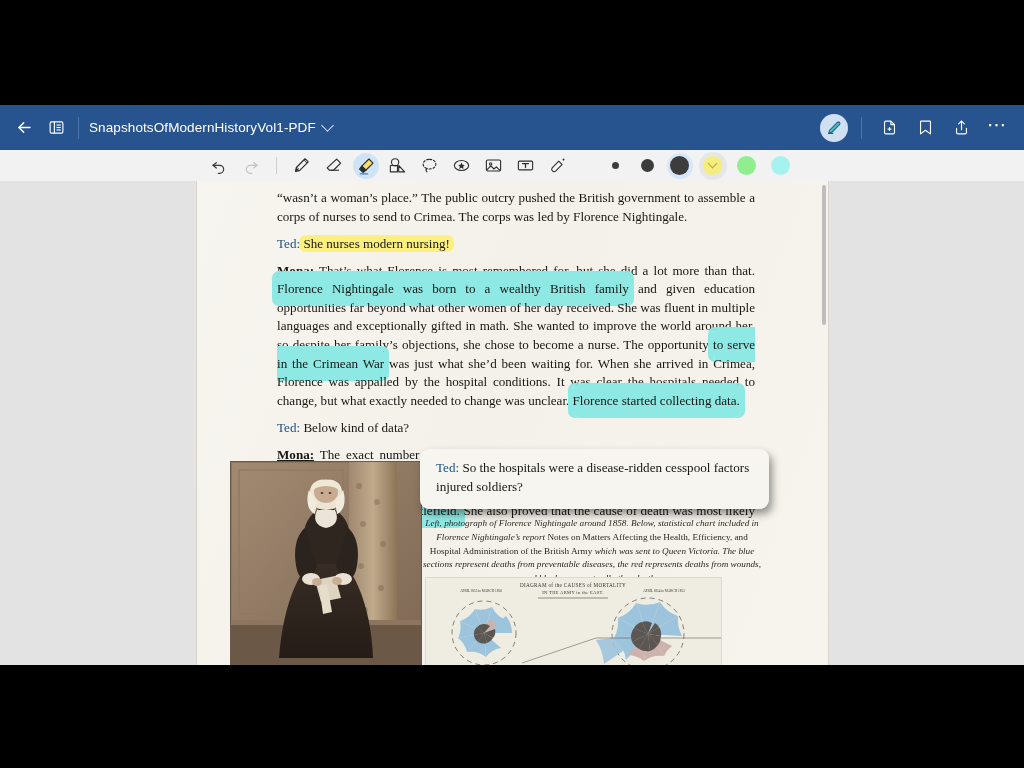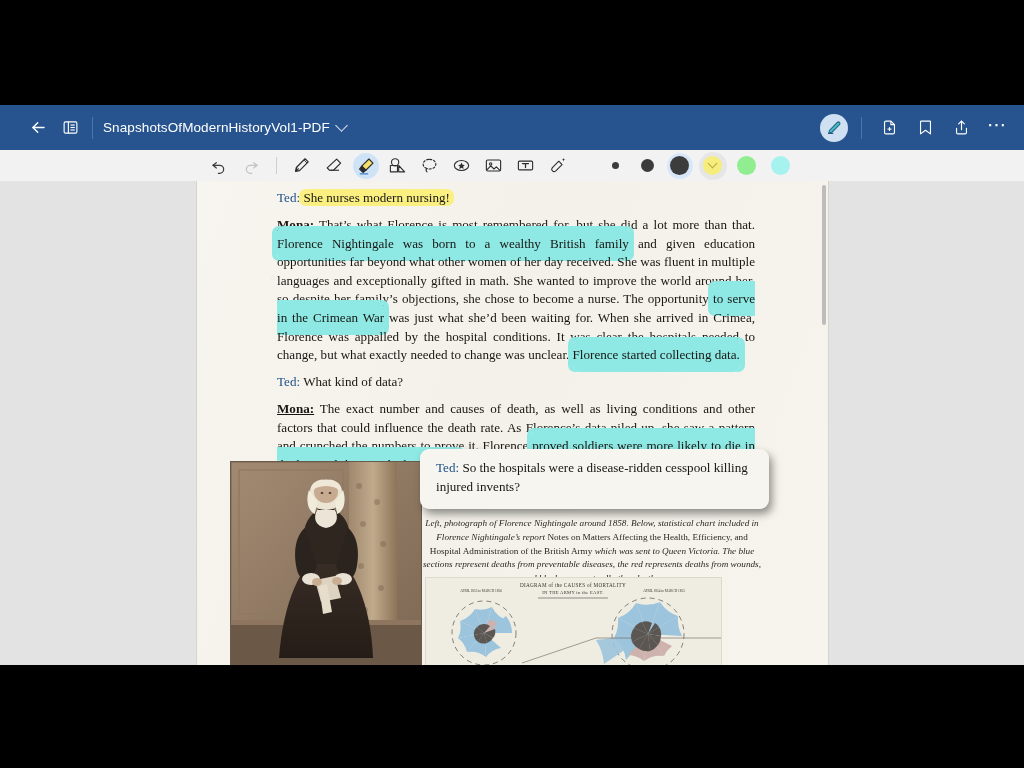--- a/index.html
+++ b/index.html
@@ -14,21 +14,21 @@
   
   .bar-top{position:absolute;left:0;top:0;width:1024px;height:105px;background:#000;}
   .bar-bottom{position:absolute;left:0;top:665px;width:1024px;height:103px;background:#000;}
 
   
   .header{
     position:absolute;left:0;top:105px;width:1024px;height:45px;
     background:#27548f;
     display:flex;align-items:center;
   }
-  .hdr-left{display:flex;align-items:center;padding-left:22px;}
+  .hdr-left{display:flex;align-items:center;padding-left:8px;}
   .ico-btn{
     width:32px;height:32px;display:flex;align-items:center;justify-content:center;
     color:#fff;border-radius:6px;flex:0 0 auto;
   }
   .hdr-sep{width:1px;height:22px;background:#4d74a8;margin:0 10px 0 6px;}
   .doc-title{
     color:#ffffff;font-size:13.5px;letter-spacing:.1px;
     white-space:nowrap;display:flex;align-items:center;gap:7px;
   }
   .chev{display:inline-block;width:8px;height:8px;border-right:1.5px solid #dfe7f2;border-bottom:1.5px solid #dfe7f2;transform:translateY(-2px) rotate(45deg);}
@@ -311,34 +311,35 @@
       <div class="sw-wrap">
         <span class="sw" style="background:#a6f2ef"></span>
       </div>
     </div>
   </div>
 
   <div class="viewer">
     <div class="page">
 
       <div class="col">
+        <p><span>“wasn’t a woman’s place.” The public outcry pushed the British government to assemble a corps of nurses to send to Crimea. The corps was led by Florence Nightingale.</span></p>
 
         <p>
           <span class="speaker">Ted:</span>
           <mark class="hl-y">She nurses modern nursing!</mark>
         </p>
 
         <p>
           <span class="speaker-dark">Mona:</span>
           <span>That’s what Florence is most remembered for, but she did a lot more than that. </span><mark class="hl-c">Florence Nightingale was born to a wealthy British family</mark><span> and given education opportunities far beyond what other women of her day received. She was fluent in multiple languages and exceptionally gifted in math. She wanted to improve the world around her, so despite her family’s objections, she chose to become a nurse. The opportunity </span><mark class="hl-c">to serve in the Crimean War</mark><span> was just what she’d been waiting for. When she arrived in Crimea, Florence was appalled by the hospital conditions. It was clear the hospitals needed to change, but what exactly needed to change was unclear. </span><mark class="hl-c">Florence started collecting data.</mark>
         </p>
 
         <p>
           <span class="speaker">Ted:</span>
-          <span>What kind of data?</span>
+          <span>Below kind of data?</span>
         </p>
 
         <p>
           <span class="speaker-dark">Mona:</span>
           <span>The exact number and causes of death, as well as living conditions and other factors that could influence the death rate. As Florence’s data piled up, she saw a pattern and crunched the numbers to prove it. Florence </span><mark class="hl-c">proved soldiers were more likely to die in the hospital than on the battlefield.</mark><span> She also proved that the cause of death was most likely to be disease, not injury.</span>
         </p>
       </div>
 
       <div class="photo">
         <svg width="190" height="204" viewBox="0 0 190 204" preserveAspectRatio="none">
@@ -403,21 +404,21 @@
           <ellipse cx="86" cy="120" rx="5" ry="4" fill="#c9ae93"></ellipse>
           <ellipse cx="106" cy="119" rx="5" ry="4" fill="#c9ae93"></ellipse>
 
           <rect width="190" height="204" fill="none"></rect>
           <rect width="190" height="204" fill="url(#wall)" opacity="0"></rect>
         </svg>
       </div>
 
       <div class="ted-card">
         <span class="speaker">Ted:</span>
-        <span>So the hospitals were a disease-ridden cesspool killing injured invents?</span>
+        <span>So the hospitals were a disease-ridden cesspool factors injured soldiers?</span>
       </div>
 
       <div class="caption">
         <span>Left, photograph of Florence Nightingale around 1858. Below, statistical chart included in Florence Nightingale’s report </span><span class="roman">Notes on Matters Affecting the Health, Efficiency, and Hospital Administration of the British Army</span><span> which was sent to Queen Victoria. The blue sections represent deaths from preventable diseases, the red represents deaths from wounds, and black represents all other deaths.</span>
       </div>
 
       <div class="chartimg">
         <svg width="295" height="88" viewBox="0 0 295 88">
           <rect width="295" height="88" fill="#efece2"></rect>
 

